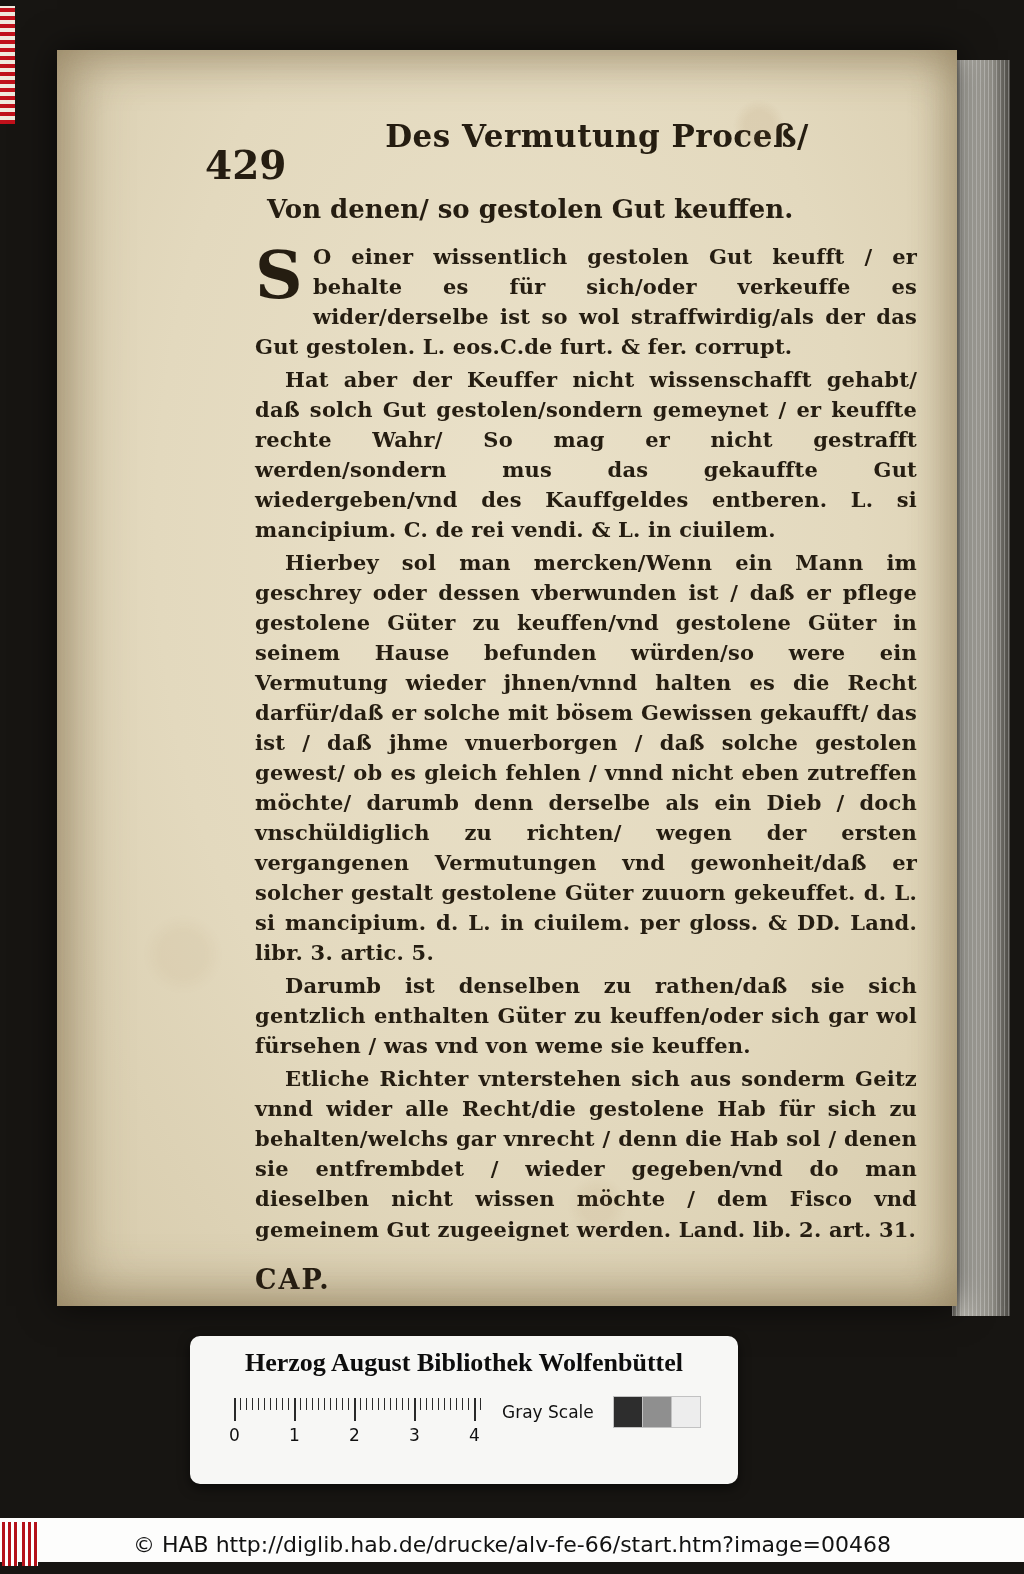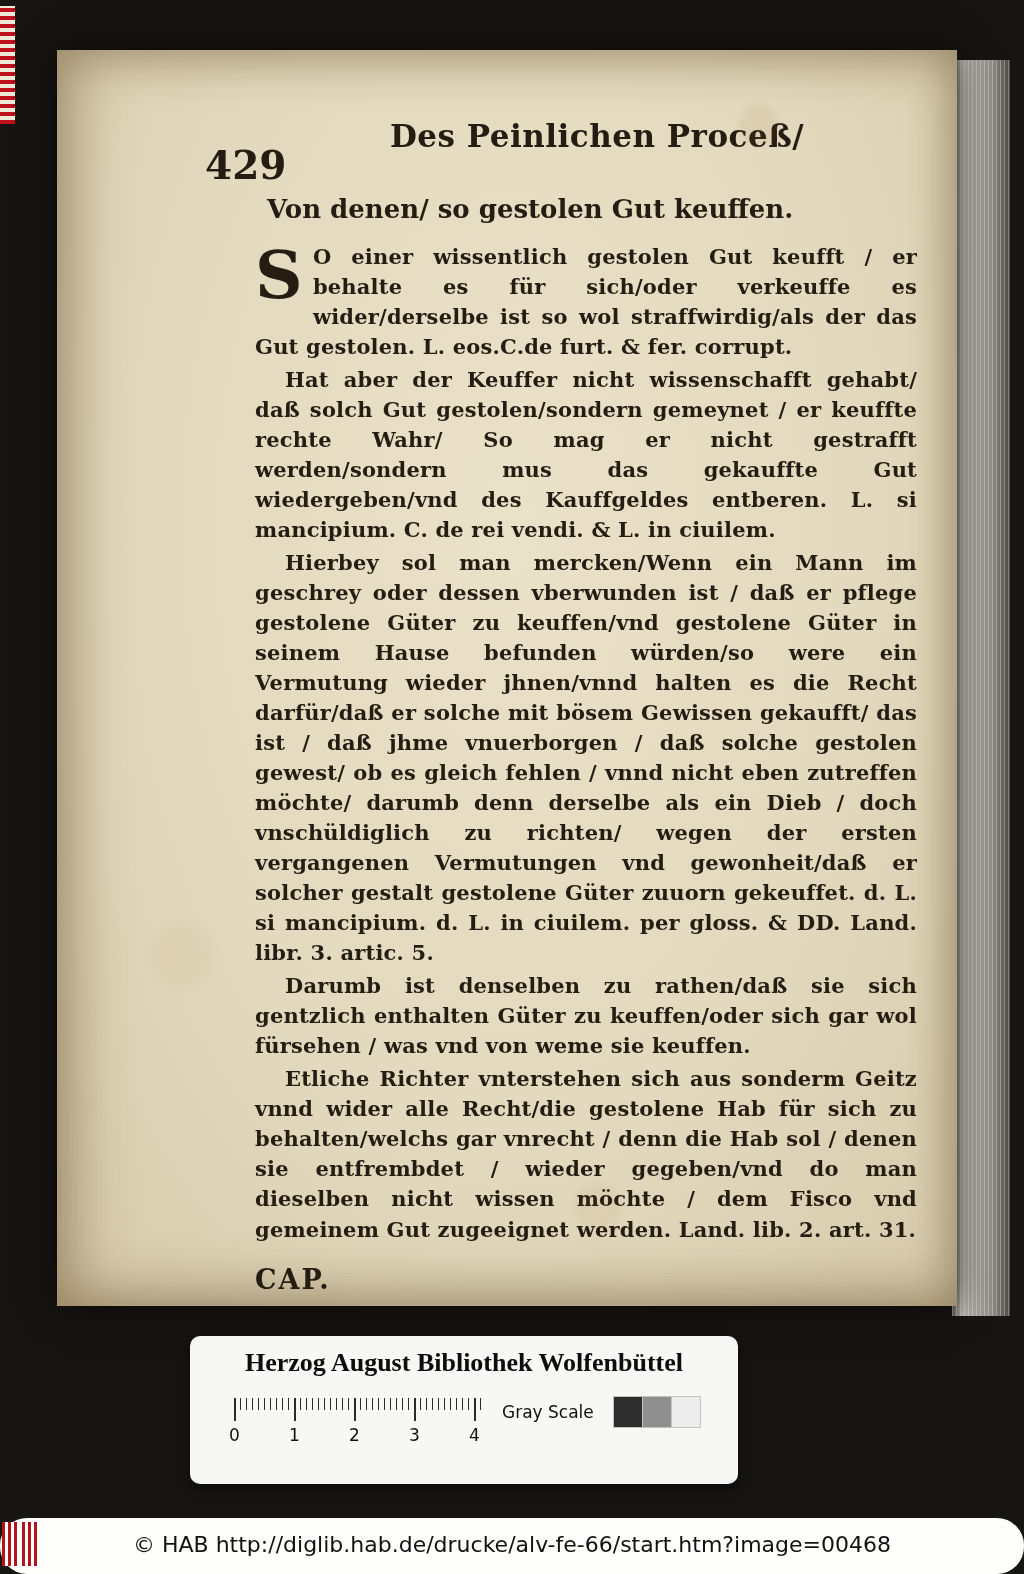--- a/index.html
+++ b/index.html
@@ -53,38 +53,38 @@
     background:repeating-linear-gradient(90deg,#2a2a2a 0 1.5px,transparent 1.5px 6px);}
   .ruler-major{position:absolute;left:0;top:0;width:254px;height:23px;
     background:repeating-linear-gradient(90deg,#2a2a2a 0 2px,transparent 2px 60px);}
   .ruler-num{position:absolute;top:27px;font-family:"DejaVu Sans",sans-serif;
     font-size:17px;color:#111;}
   .grayscale-label{position:absolute;left:312px;top:66px;font-family:"DejaVu Sans",sans-serif;
     font-size:17px;color:#111;}
   .swatches{position:absolute;left:424px;top:60px;display:flex;}
   .swatch{width:28px;height:30px;border:1px solid #c2c2c2;margin-left:-1px;}
   
-  .copyright-bar{position:absolute;left:0;top:1518px;width:1024px;height:56px;background:#fdfdfc;border-radius:27px;}
+  .copyright-bar{position:absolute;left:0;top:1518px;width:1024px;height:44px;background:#fdfdfc;}
   .copyright-text{position:absolute;left:0;top:14px;width:100%;text-align:center;
     font-family:"DejaVu Sans",sans-serif;font-size:22px;color:#121212;}
 </style>
 </head>
 <body>
 
 <div class="scan">
 
   <div class="cal-top-left"></div>
 
   <div class="page-stack"></div>
 
   <div class="page ink">
 
     <div class="page-number">429</div>
 
-    <div class="title">Des Peinlichen Proceß/</div>
+    <div class="title">Des Vermutung Proceß/</div>
     <div class="subtitle">Von denen/ so gestolen Gut keuffen.</div>
 
 
     <div class="body-col">
       <p class="first">
         <span class="drop-cap">S</span><span>O einer wissentlich gestolen Gut keufft / er behalte es für sich/oder verkeuffe es wider/derselbe ist so wol straffwirdig/als der das Gut gestolen.  L. eos.C.de furt. &amp; fer. corrupt.</span>
       </p>
       <p>Hat aber der Keuffer nicht wissenschafft gehabt/ daß solch Gut gestolen/sondern gemeynet / er keuffte rechte Wahr/ So mag er nicht gestrafft werden/sondern mus das gekauffte Gut wiedergeben/vnd des Kauffgeldes entberen.  L. si mancipium. C. de rei vendi. &amp; L. in ciuilem.</p>
       <p>Hierbey sol man mercken/Wenn ein Mann im geschrey oder dessen vberwunden ist / daß er pflege gestolene Güter zu keuffen/vnd gestolene Güter in seinem Hause befunden würden/so were ein Vermutung wieder jhnen/vnnd halten es die Recht darfür/daß er solche mit bösem Gewissen gekaufft/ das ist / daß jhme vnuerborgen / daß solche gestolen gewest/ ob es gleich fehlen / vnnd nicht eben zutreffen möchte/ darumb denn derselbe als ein Dieb / doch vnschüldiglich zu richten/ wegen der ersten vergangenen Vermutungen vnd gewonheit/daß er solcher gestalt gestolene Güter zuuorn gekeuffet. d. L. si mancipium. d. L. in ciuilem. per gloss. &amp; DD. Land. libr. 3. artic. 5.</p>
       <p>Darumb ist denselben zu rathen/daß sie sich gentzlich enthalten Güter zu keuffen/oder sich gar wol fürsehen / was vnd von weme sie keuffen.</p>

